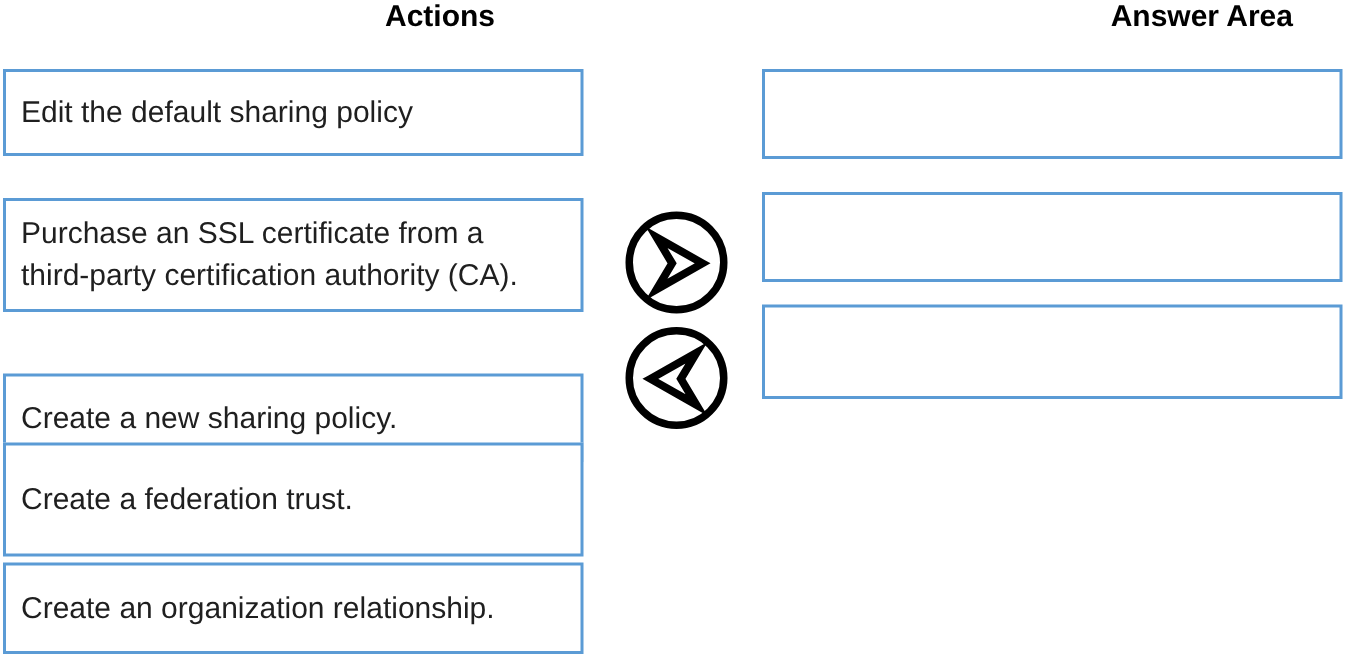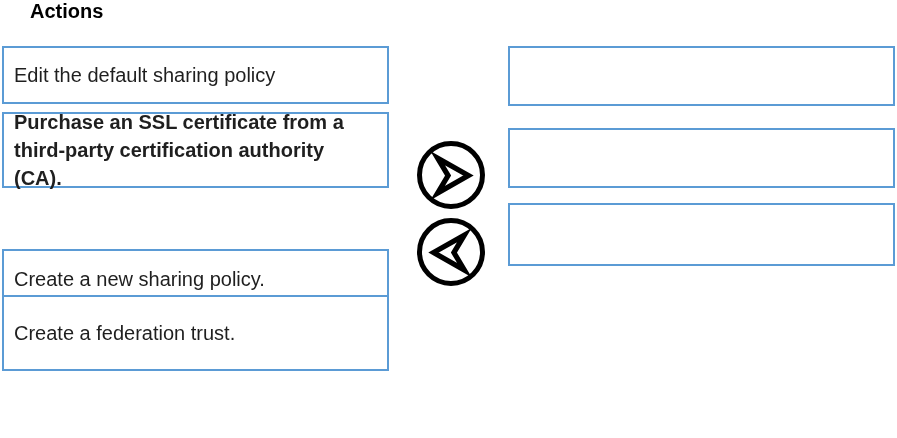--- a/index.html
+++ b/index.html
@@ -22,21 +22,21 @@
     left: 0; top: 0;
     width: 897px; height: 438px;
     background: var(--bg);
   }
   .col-header {
     position: absolute;
     top: 0;
     font-size: 20px;
     font-weight: bold;
     color: var(--header-text);
-    text-align: left;
+    text-align: right;
     line-height: 22px;
     white-space: nowrap;
   }
   .header-actions { left: 30px; width: 300px; }
   .header-answer  { left: 562px; width: 300px; }
   .action-box {
     position: absolute;
     left: 2px;
     width: 387px;
     border: 2px solid var(--box-border);
@@ -76,49 +76,53 @@
   .arrow-btn svg { width: 58px; height: 58px; display: block; }
   .arrow-btn svg path {
     fill: none;
     stroke: var(--arrow);
     stroke-width: 9;
     stroke-linejoin: miter;
     stroke-miterlimit: 10;
   }
   
   #action-0 { top: 46px;  height: 58px; }
-  #action-1 { top: 112px; height: 76px; font-weight: bold; }
+  #action-1 { top: 132px; height: 76px; }
   #action-2 { top: 217px; height: 59px; margin-top: 32px; }
   #action-3 { top: 295px; height: 76px; }
   #action-4 { top: 375px; height: 61px; }
   #answer-0 { top: 46px;  height: 60px; }
   #answer-1 { top: 128px; height: 60px; }
   #answer-2 { top: 203px; height: 63px; }
   #move-right { top: 141px; }
   #move-left  { top: 218px; }
 </style>
 </head>
 <body>
 
 <div class="canvas">
 
   <div class="col-header header-actions">Actions</div>
 
+  <div class="col-header header-answer">Answer Area</div>
 
   <div class="action-box" id="action-0">
     <span class="label">Edit the default sharing policy</span>
   </div>
   <div class="action-box" id="action-1">
     <span class="label">Purchase an SSL certificate from a third-party certification authority (CA).</span>
   </div>
   <div class="action-box" id="action-2">
     <span class="label">Create a new sharing policy.</span>
   </div>
   <div class="action-box" id="action-3">
     <span class="label">Create a federation trust.</span>
+  </div>
+  <div class="action-box" id="action-4">
+    <span class="label">Create an organization relationship.</span>
   </div>
 
   <div class="arrow-btn" id="move-right">
     <svg viewBox="0 0 100 100" aria-hidden="true">
       <path d="M 80 51 L 27 21 L 45 51 L 27 81 Z"></path>
     </svg>
   </div>
   <div class="arrow-btn" id="move-left">
     <svg viewBox="0 0 100 100" aria-hidden="true">
       <path d="M 20 51 L 73 21 L 55 51 L 73 81 Z"></path>

